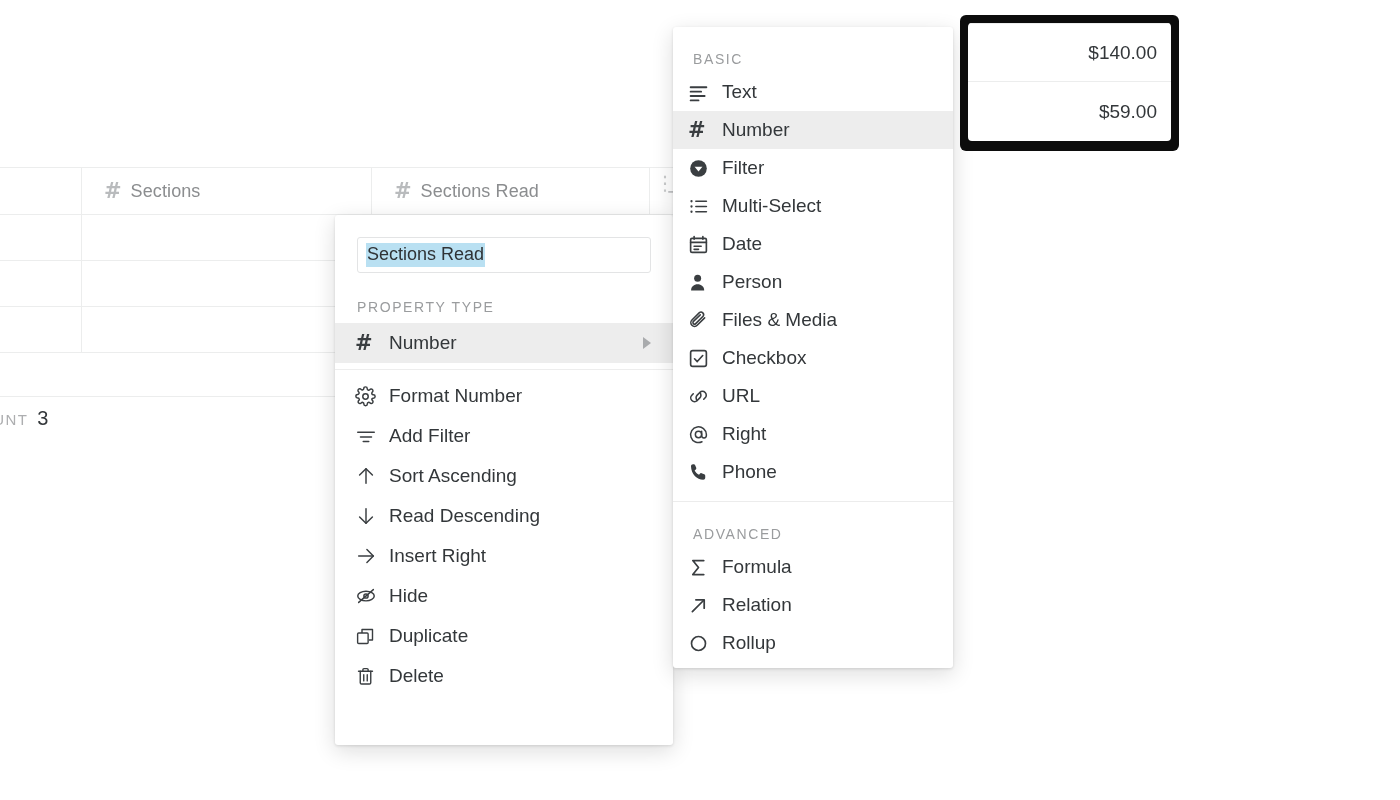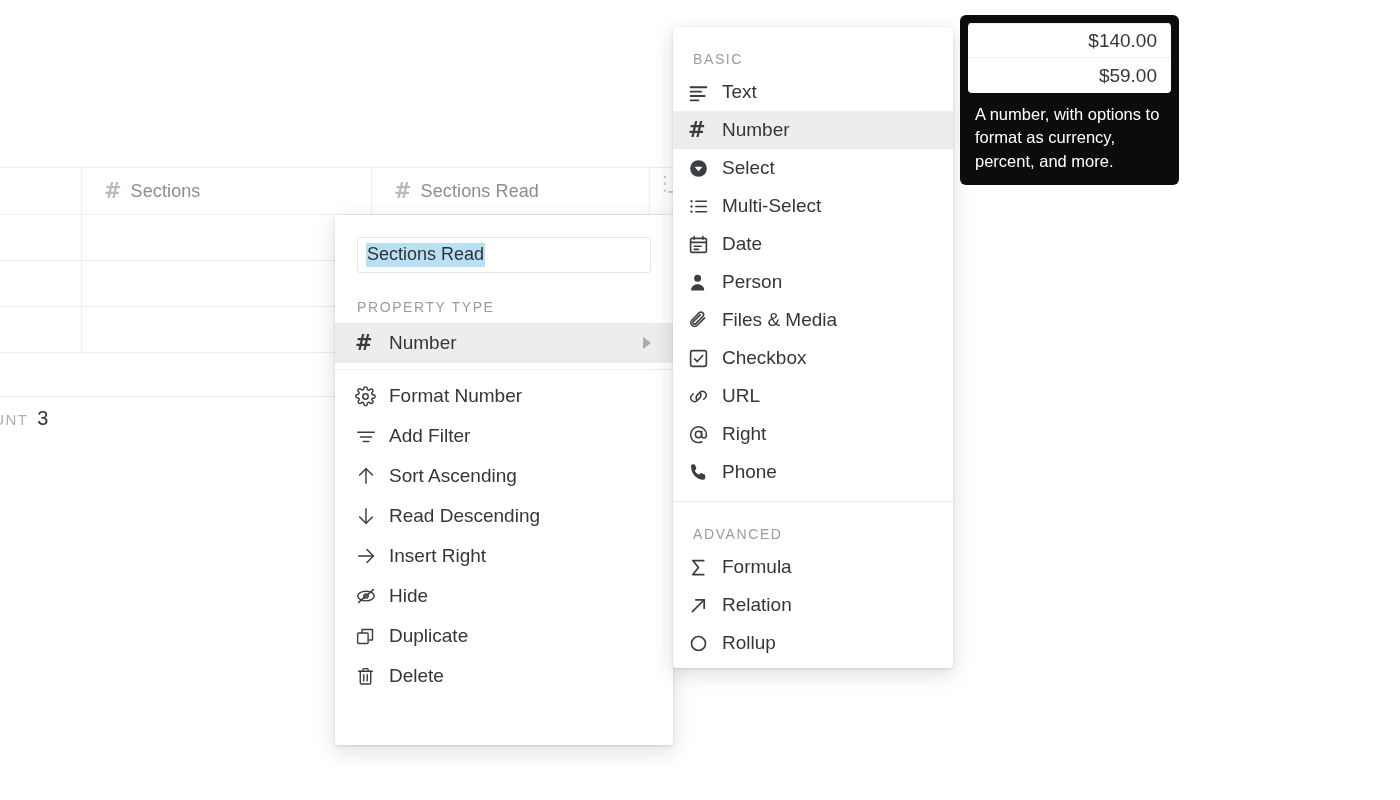--- a/index.html
+++ b/index.html
@@ -73,21 +73,21 @@
   .ti .ti-label { margin-left:4px; }
   .type-divider { height:1px; background:#ececec; margin-top:10px; }
 
   
   .tooltip {
     position:absolute; left:960px; top:15px; width:219px;
     background:#0c0c0c; border-radius:6px; padding:8px 8px 10px 8px;
   }
   .tip-card { background:#fff; border-radius:4px; overflow:hidden; }
   .tip-row {
-    height:35px; display:flex; align-items:center; justify-content:flex-end;
+    height:59px; display:flex; align-items:center; justify-content:flex-end;
     padding-right:14px; font-size:19px; color:#33373a; border-bottom:1px solid #eceded;
   }
   .tip-row:last-child { border-bottom:none; }
   .tip-row.first { border-top:1px solid #eceded; }
   .tip-desc { color:#fff; font-size:16.5px; line-height:1.42; padding:10px 7px 2px 7px; }
   svg { display:block; }
 </style>
 </head>
 <body>
 
@@ -269,21 +269,21 @@
       <span class="ti-label">Number</span>
     </div>
 
     <div class="ti">
       <span class="ti-ico">
         <svg width="21" height="21" viewBox="0 0 24 24">
           <circle cx="12" cy="12" r="9.5" fill="#3a3e41"></circle>
           <polygon points="7.5,10 16.5,10 12,15.5" fill="#fff"></polygon>
         </svg>
       </span>
-      <span class="ti-label">Select</span>
+      <span class="ti-label">Filter</span>
     </div>
 
     <div class="ti">
       <span class="ti-ico">
         <svg width="21" height="21" viewBox="0 0 24 24" stroke="#3a3e41" stroke-width="1.9" stroke-linecap="round">
           <circle cx="4" cy="6" r="1.3" fill="#3a3e41" stroke="none"></circle>
             <line x1="9" y1="6" x2="21" y2="6"></line>
           <circle cx="4" cy="12" r="1.3" fill="#3a3e41" stroke="none"></circle>
             <line x1="9" y1="12" x2="21" y2="12"></line>
           <circle cx="4" cy="18" r="1.3" fill="#3a3e41" stroke="none"></circle>
@@ -397,16 +397,15 @@
       </span>
       <span class="ti-label">Rollup</span>
     </div>
   </div>
 
   <div class="tooltip">
     <div class="tip-card">
       <div class="tip-row first">$140.00</div>
       <div class="tip-row">$59.00</div>
     </div>
-    <div class="tip-desc">A number, with options to format as currency, percent, and more.</div>
   </div>
 
 </div>
 
 </body></html>

